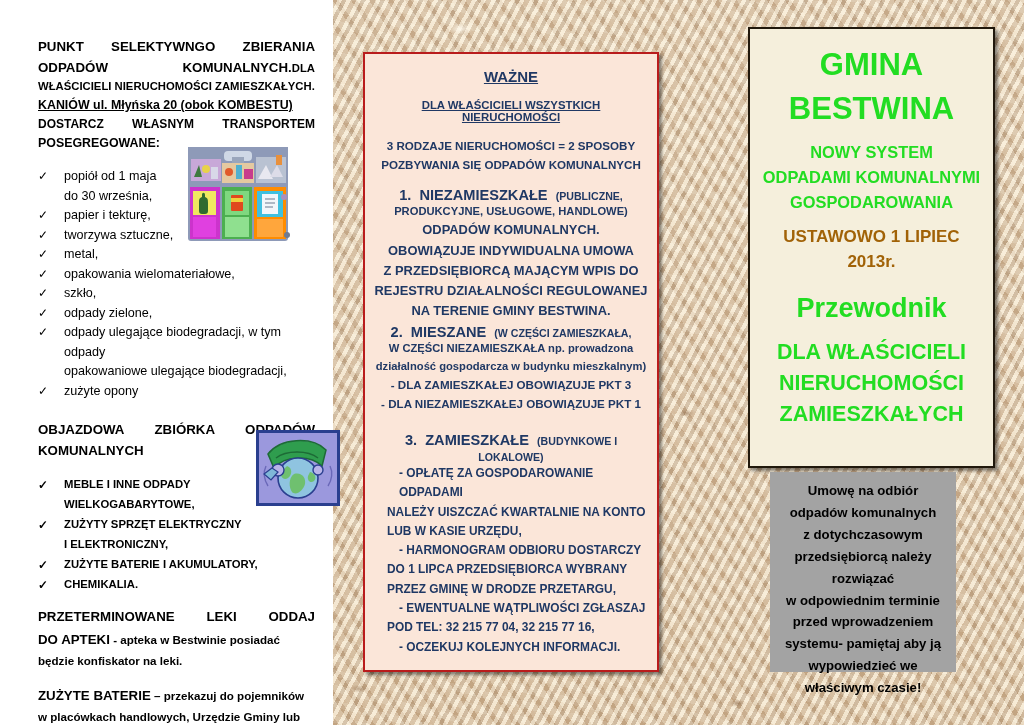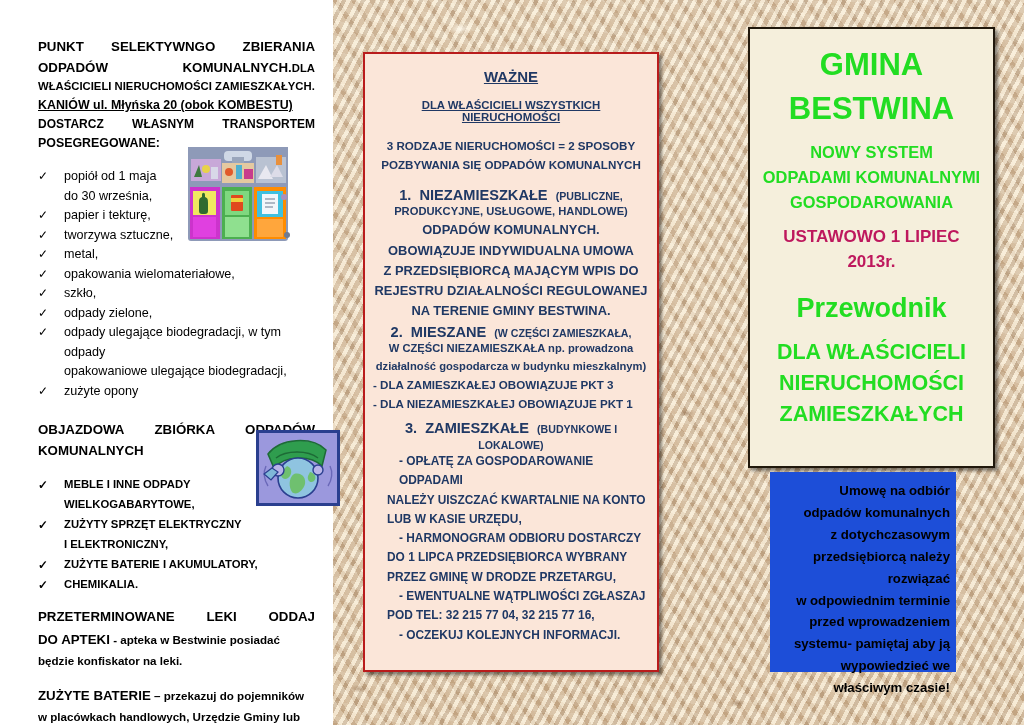--- a/index.html
+++ b/index.html
@@ -77,23 +77,23 @@
     background: #f5efdc;
     border: 2px solid #20180c;
     box-shadow: 3px 3px 3px rgba(0,0,0,.45);
     padding: 14px 10px;
     text-align: center;
   }
 
   
   #right-yellow-box {
     left: 770px; top: 472px; width: 186px; height: 200px;
-    background: #1d4ed8;
+    background: #a3a3a3;
     padding: 8px 6px;
-    text-align: right;
+    text-align: center;
     color: #000;
   }
 
   
   .lead-block { font-size: 13.3px; line-height: 1.58; color: #000; }
   .lead-line { font-weight: bold; text-align: justify; }
   .lead-line.spread { text-align-last: justify; }
   .lead-line .small { font-size: 11.3px; }
   .u { text-decoration: underline; }
 
@@ -130,26 +130,26 @@
   #middle-box .m-intro { font-size: 11.6px; font-weight: bold; line-height: 1.62; margin-bottom: 12px; }
   #middle-box .m-num {
     font-size: 14.6px; font-weight: bold; margin-top: 4px;
   }
   #middle-box .m-num .paren { font-size: 10.6px; }
   #middle-box .m-small { font-size: 11.2px; font-weight: bold; line-height: 1.6; }
   #middle-box .m-big { font-size: 12.9px; font-weight: bold; line-height: 1.56; }
   #middle-box .m-mid { font-size: 11.6px; font-weight: bold; line-height: 1.6; }
   #middle-box .m-dash { font-size: 11.9px; font-weight: bold; line-height: 1.62; text-align: left; padding-left: 14px; }
   #middle-box .m-dash.ind { padding-left: 26px; }
-  #middle-box .m-ctr { text-align: left; }
+  #middle-box .m-ctr { text-align: center; }
 
   
   .g-huge  { color: #22dd22; font-weight: bold; font-size: 31px; line-height: 1.42; }
   .g-mid   { color: #22dd22; font-weight: bold; font-size: 16.4px; line-height: 1.52; }
-  .g-law   { color: #be185d; font-weight: bold; font-size: 17px; line-height: 1.5; }
+  .g-law   { color: #a16207; font-weight: bold; font-size: 17px; line-height: 1.5; }
   .g-guide { color: #22dd22; font-weight: bold; font-size: 27px; line-height: 1.4; }
   .g-own   { color: #22dd22; font-weight: bold; font-size: 21.5px; line-height: 1.46; }
   .spacer-sm { height: 9px; }
   .spacer-md { height: 15px; }
 
   #right-yellow-box .y-line { font-size: 13.2px; font-weight: bold; line-height: 1.66; }
 
   
   #bins-clipart { position: absolute; left: 184px; top: 143px; width: 110px; height: 104px; }
   #globe-clipart { position: absolute; left: 254px; top: 428px; width: 88px; height: 80px; }
@@ -351,21 +351,21 @@
   <div class="m-num" style="margin-top:3px">
     <span>2.</span>&nbsp;
     <span>MIESZANE</span>&nbsp;
     <span class="paren">(W CZĘŚCI ZAMIESZKAŁA,</span>
   </div>
   <div class="m-small">W CZĘŚCI NIEZAMIESZKAŁA np. prowadzona</div>
   <div class="m-small">działalność gospodarcza w budynku mieszkalnym)</div>
   <div class="m-mid m-ctr">- DLA ZAMIESZKAŁEJ OBOWIĄZUJE PKT 3</div>
   <div class="m-mid m-ctr">- DLA NIEZAMIESZKAŁEJ OBOWIĄZUJE PKT 1</div>
 
-  <div class="m-num" style="margin-top:7px">
+  <div class="m-num" style="margin-top:19px">
     <span>3.</span>&nbsp;
     <span>ZAMIESZKAŁE</span>&nbsp;
     <span class="paren">(BUDYNKOWE I LOKALOWE)</span>
   </div>
   <div>
     <div class="m-dash ind">- OPŁATĘ ZA GOSPODAROWANIE ODPADAMI</div>
     <div class="m-dash">NALEŻY UISZCZAĆ KWARTALNIE NA KONTO</div>
     <div class="m-dash">LUB W KASIE URZĘDU,</div>
     <div class="m-dash ind">- HARMONOGRAM ODBIORU DOSTARCZY</div>
     <div class="m-dash">DO 1 LIPCA PRZEDSIĘBIORCA WYBRANY</div>

